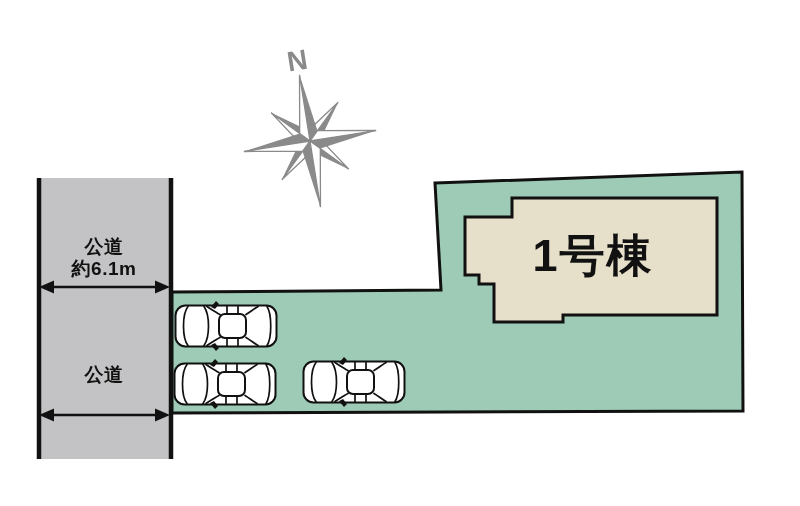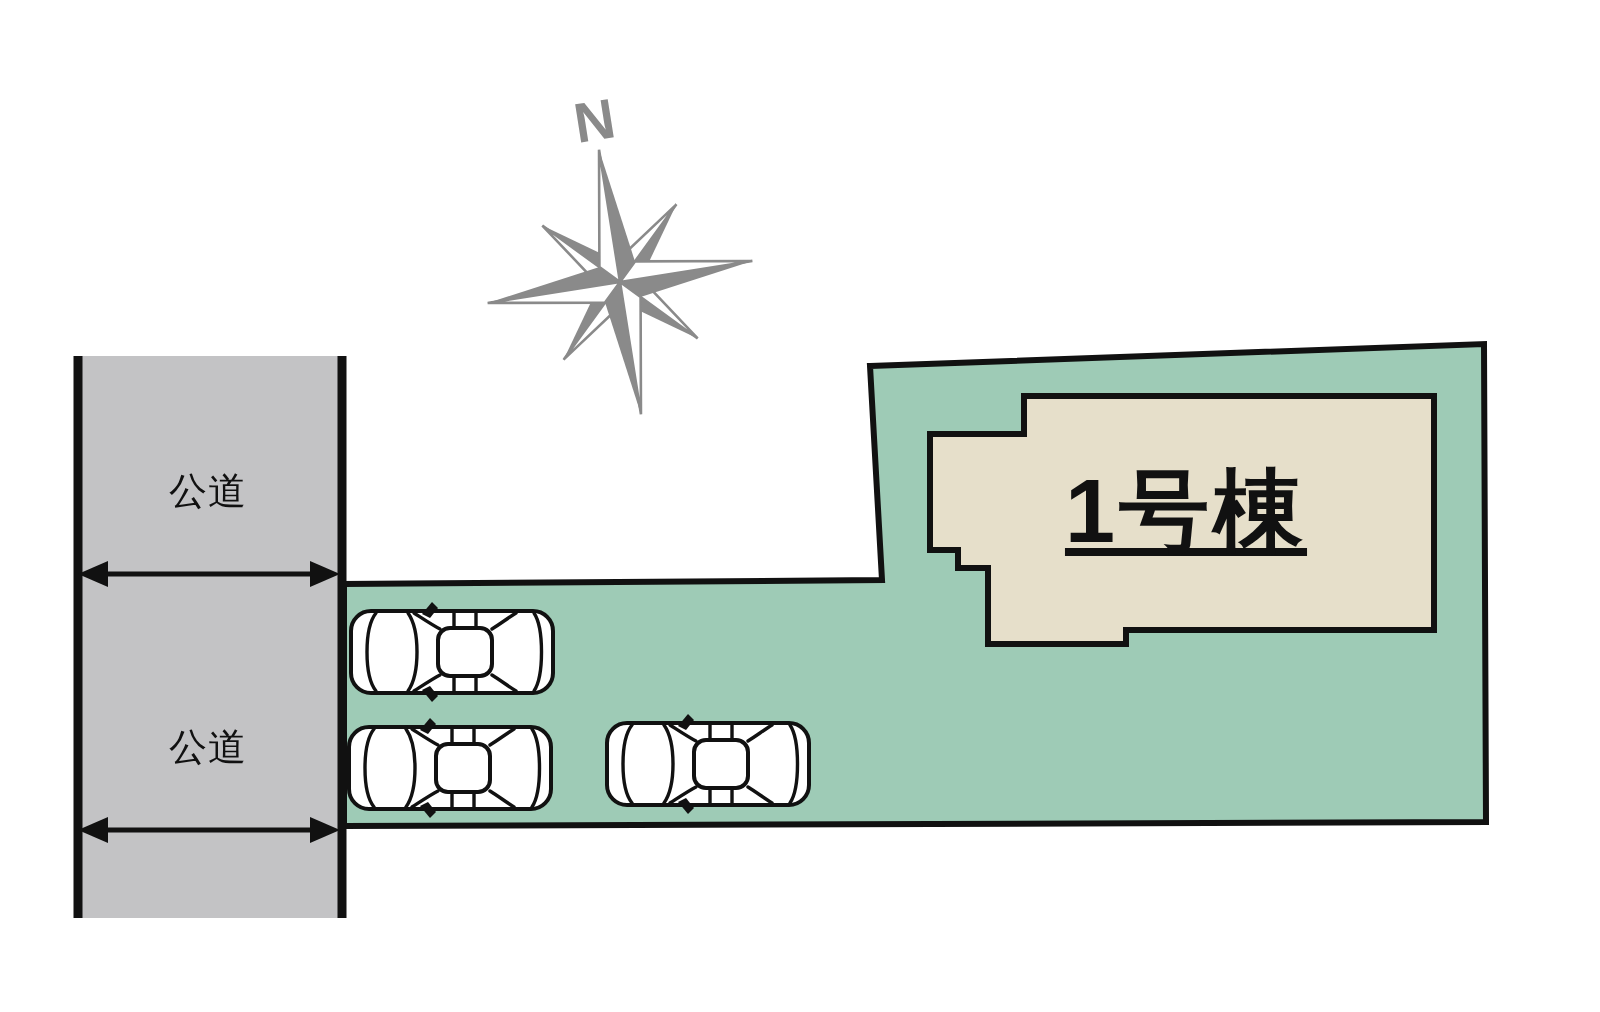--- a/index.html
+++ b/index.html
@@ -31,31 +31,30 @@
 
   .rose-dark  { fill: var(--compass-gray); }
   .rose-light { fill:#ffffff; stroke: var(--compass-gray); stroke-width:1.3; }
   .compass-n  { fill: var(--compass-gray); font-family:"Liberation Sans",sans-serif;
                 font-weight:bold; font-size:28px; }
 
   
   .road-label {
     position:absolute; left:37px; width:134px;
     text-align:center; color:#111111;
-    font-size:19px; line-height:22px; font-weight:400;
+    font-size:19px; line-height:22px; font-weight:700;
     letter-spacing:0.5px;
   }
   .road-label-top    { top:236px; }
   .road-label-bottom { top:364px; }
   .house-label {
     position:absolute; left:466px; top:231px; width:254px;
     text-align:center; color:#111111;
     font-size:45px; line-height:50px; font-weight:bold;
     letter-spacing:2px;
-    text-decoration:underline;
   }
 </style>
 </head>
 <body>
 
 <div class="canvas">
 
   <svg class="layer" width="800" height="506" viewBox="0 0 800 506">
     <defs>
 
@@ -134,20 +133,21 @@
       <g transform="rotate(270)">
         <polygon class="rose-light" points="0,-67 -9,-9 0,0"></polygon>
           <polygon class="rose-dark" points="0,-67 9,-9 0,0"></polygon>
       </g>
       <text class="compass-n" x="0" y="-72" text-anchor="middle">N</text>
     </g>
   </svg>
 
   <div class="road-label road-label-top">
     <div>公道</div>
+    <div>約6.1m</div>
   </div>
 
   <div class="road-label road-label-bottom">
     <div>公道</div>
   </div>
 
   <div class="house-label">1号棟</div>
 </div>
 
 </body></html>

